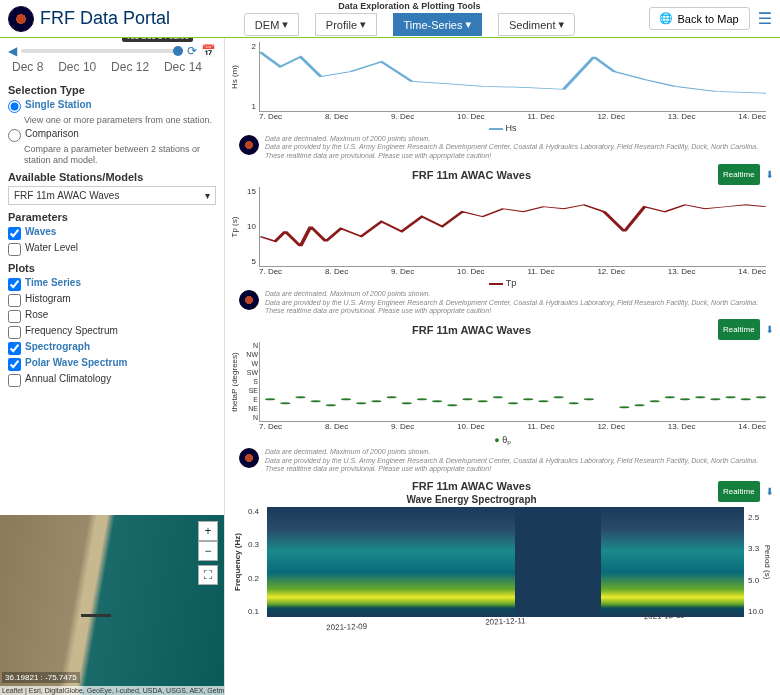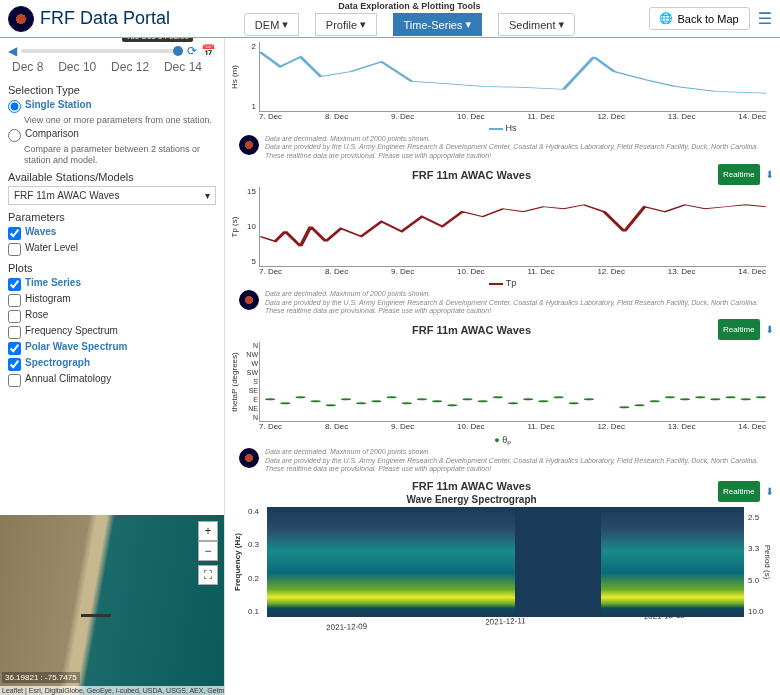--- a/index.html
+++ b/index.html
@@ -18,21 +18,21 @@
 .menu-icon { margin-left: 8px; color: #337ab7; font-size: 16px; cursor:pointer; }
 .body { display: flex; height: calc(100% - 38px); }
 .sidebar { width: 225px; flex: 0 0 225px; border-right: 1px solid #ddd; display:flex; flex-direction:column; }
 .side-top { padding: 6px 8px; overflow-y:auto; flex:1; }
 .slider-row { display:flex; align-items:center; gap:4px; margin-bottom:2px; position:relative; }
 .slider { flex:1; height:4px; background:#ddd; position:relative; border-radius:2px; }
 .slider-handle { position:absolute; right:0; top:-3px; width:10px; height:10px; background:#337ab7; border-radius:50%; }
 .slider-tip { position:absolute; right:-10px; top:-18px; background:#333; color:#fff; font-size:8px; padding:1px 4px; border-radius:2px; white-space:nowrap; }
 .slider-icon { color:#337ab7; cursor:pointer; font-size:12px; }
 .date-ticks { display:flex; justify-content:space-between; font-size:12px; color:#666; padding:0 14px 4px 4px;align-items:center; }
-.section-h { font-size: 11px; font-weight: 400; margin: 6px 0 3px; }
+.section-h { font-size: 11px; font-weight: 700; margin: 6px 0 3px; }
 .radio-row, .check-row { display:flex; align-items:flex-start; gap:4px; font-size:10px; margin:2px 0; }
 .radio-row input, .check-row input { margin-top:1px; }
 .radio-label.sel, .check-label.sel { color:#337ab7; font-weight:600; }
 .desc { font-size:9px; color:#666; margin-left:16px; line-height:1.2; }
 .select { width:100%; border:1px solid #ccc; padding:3px 5px; font-size:10px; background:#fff; margin-top:2px; display:flex; justify-content:space-between; cursor:pointer; }
 .map { height: 180px; position:relative; background: linear-gradient(100deg,#8a7a5a 0%,#9a8a6a 35%, #c8b890 38%,#c8b890 42%,#1a6a6a 45%,#0a5a5a 100%); }
 .map-ctl { position:absolute; right:6px; top:6px; display:flex; flex-direction:column; }
 .map-btn { width:20px; height:20px; background:#fff; border:1px solid #aaa; font-size:12px; text-align:center; line-height:18px; cursor:pointer; }
 .map-coord { position:absolute; left:2px; bottom:12px; font-size:8px; color:#fff; background:rgba(0,0,0,.3); padding:1px 3px; }
 .map-attr { position:absolute; left:0; right:0; bottom:0; font-size:7px; background:rgba(255,255,255,.7); padding:1px 2px; color:#333; white-space:nowrap; overflow:hidden; }
@@ -155,25 +155,25 @@
       <div class="check-row">
           <input type="checkbox" style="">
           <span class="check-label">Rose</span>
         </div>
       <div class="check-row">
           <input type="checkbox" style="">
           <span class="check-label">Frequency Spectrum</span>
         </div>
       <div class="check-row">
           <input type="checkbox" checked="" style="">
+          <span class="check-label sel">Spectrograph</span>
+        </div>
+      <div class="check-row">
+          <input type="checkbox" checked="" style="">
           <span class="check-label sel">Polar Wave Spectrum</span>
-        </div>
-      <div class="check-row">
-          <input type="checkbox" checked="" style="">
-          <span class="check-label sel">Spectrograph</span>
         </div>
       <div class="check-row">
           <input type="checkbox" style="">
           <span class="check-label">Annual Climatology</span>
         </div>
     </div>
 
     <div class="map">
       <div class="pier"></div>
       <div class="map-ctl">

